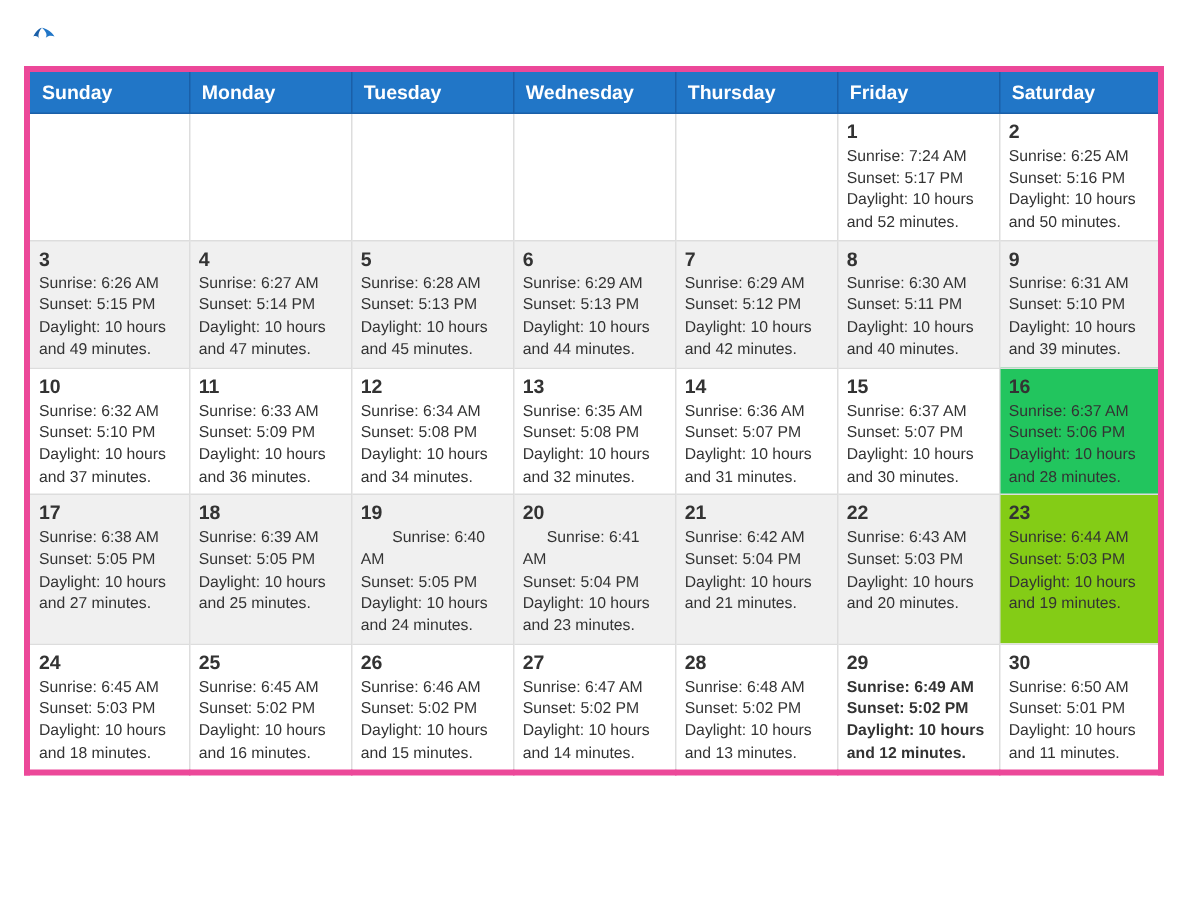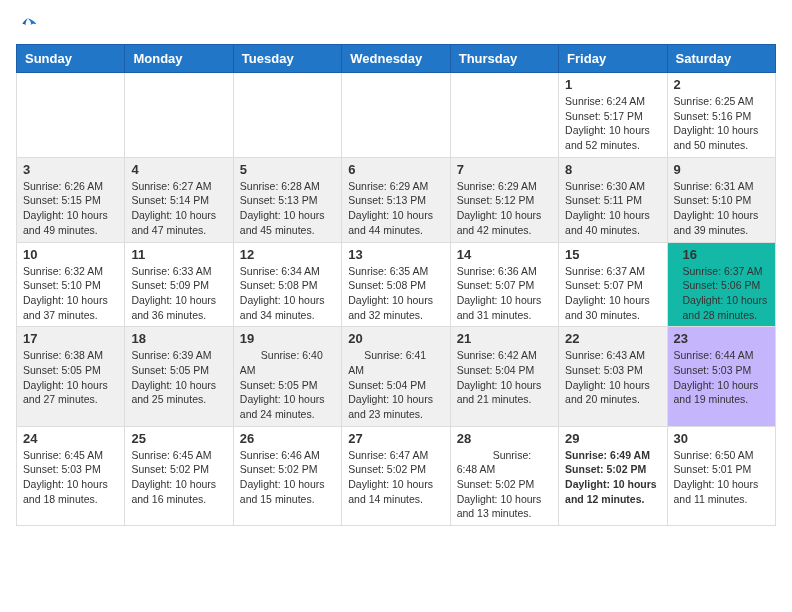--- a/index.html
+++ b/index.html
@@ -49,21 +49,21 @@
       color: #333;
     }
     .location-title {
       font-size: 16px;
       color: #333;
       font-weight: normal;
     }
     .calendar {
       width: 100%;
       border-collapse: collapse;
-      border: 1px solid #ec4899;
+      border: 4px solid #ec4899;
     }
     .calendar th {
       background-color: #2176c7;
       color: #fff;
       text-align: left;
       padding: 6px 8px;
       font-size: 13px;
       border: 1px solid #1a5fa8;
     }
     .calendar td {
@@ -129,21 +129,21 @@
         <th>Saturday</th>
       </tr>
   </thead>
   <tbody id="calendar-body">
   <tr>
         <td class="empty-cell" style="background-color: rgb(255, 255, 255);"></td>
         <td class="empty-cell" style="background-color: rgb(255, 255, 255);"></td>
         <td class="empty-cell" style="background-color: rgb(255, 255, 255);"></td>
         <td class="empty-cell" style="background-color: rgb(255, 255, 255);"></td>
         <td class="empty-cell" style="background-color: rgb(255, 255, 255);"></td>
-        <td style="background-color: rgb(255, 255, 255);"><span class="day-number">1</span><span class="day-info" style="white-space: pre-line;">Sunrise: 6:24 AM
+        <td style="background-color: rgb(255, 255, 255);"><span class="day-number">1</span><span class="day-info" style="white-space: pre-line;">Sunrise: 7:24 AM
 Sunset: 5:17 PM
 Daylight: 10 hours
 and 52 minutes.</span></td>
         <td style="background-color: rgb(255, 255, 255);"><span class="day-number">2</span><span class="day-info" style="white-space: pre-line;">Sunrise: 6:25 AM
 Sunset: 5:16 PM
 Daylight: 10 hours
 and 50 minutes.</span></td>
       </tr>
       <tr>
         <td style="background-color: rgb(240, 240, 240);"><span class="day-number">3</span><span class="day-info" style="white-space: pre-line;">Sunrise: 6:26 AM
@@ -193,21 +193,21 @@
 Daylight: 10 hours
 and 32 minutes.</span></td>
         <td style="background-color: rgb(255, 255, 255);"><span class="day-number">14</span><span class="day-info" style="white-space: pre-line;">Sunrise: 6:36 AM
 Sunset: 5:07 PM
 Daylight: 10 hours
 and 31 minutes.</span></td>
         <td style="background-color: rgb(255, 255, 255);"><span class="day-number">15</span><span class="day-info" style="white-space: pre-line;">Sunrise: 6:37 AM
 Sunset: 5:07 PM
 Daylight: 10 hours
 and 30 minutes.</span></td>
-        <td style="background-color: #14b8a6; padding-left: 15px;"><span class="day-number">16</span><span class="day-info" style="white-space: pre-line;">Sunrise: 6:37 AM
+        <td style="background-color: #22c55e;"><span class="day-number">16</span><span class="day-info" style="white-space: pre-line;">Sunrise: 6:37 AM
 Sunset: 5:06 PM
 Daylight: 10 hours
 and 28 minutes.</span></td>
       </tr>
       <tr>
         <td style="background-color: rgb(240, 240, 240);"><span class="day-number">17</span><span class="day-info" style="white-space: pre-line;">Sunrise: 6:38 AM
 Sunset: 5:05 PM
 Daylight: 10 hours
 and 27 minutes.</span></td>
         <td style="background-color: rgb(240, 240, 240);"><span class="day-number">18</span><span class="day-info" style="white-space: pre-line;">Sunrise: 6:39 AM
@@ -223,21 +223,21 @@
 Daylight: 10 hours
 and 23 minutes.</span></td>
         <td style="background-color: rgb(240, 240, 240);"><span class="day-number">21</span><span class="day-info" style="white-space: pre-line;">Sunrise: 6:42 AM
 Sunset: 5:04 PM
 Daylight: 10 hours
 and 21 minutes.</span></td>
         <td style="background-color: rgb(240, 240, 240);"><span class="day-number">22</span><span class="day-info" style="white-space: pre-line;">Sunrise: 6:43 AM
 Sunset: 5:03 PM
 Daylight: 10 hours
 and 20 minutes.</span></td>
-        <td style="background-color: #c4b5fd;"><span class="day-number">23</span><span class="day-info" style="white-space: pre-line;">Sunrise: 6:44 AM
+        <td style="background-color: #84cc16;"><span class="day-number">23</span><span class="day-info" style="white-space: pre-line;">Sunrise: 6:44 AM
 Sunset: 5:03 PM
 Daylight: 10 hours
 and 19 minutes.</span></td>
       </tr>
       <tr>
         <td style="background-color: rgb(255, 255, 255);"><span class="day-number">24</span><span class="day-info" style="white-space: pre-line;">Sunrise: 6:45 AM
 Sunset: 5:03 PM
 Daylight: 10 hours
 and 18 minutes.</span></td>
         <td style="background-color: rgb(255, 255, 255);"><span class="day-number">25</span><span class="day-info" style="white-space: pre-line;">Sunrise: 6:45 AM
@@ -245,21 +245,21 @@
 Daylight: 10 hours
 and 16 minutes.</span></td>
         <td style="background-color: rgb(255, 255, 255);"><span class="day-number">26</span><span class="day-info" style="white-space: pre-line;">Sunrise: 6:46 AM
 Sunset: 5:02 PM
 Daylight: 10 hours
 and 15 minutes.</span></td>
         <td style="background-color: rgb(255, 255, 255);"><span class="day-number">27</span><span class="day-info" style="white-space: pre-line;">Sunrise: 6:47 AM
 Sunset: 5:02 PM
 Daylight: 10 hours
 and 14 minutes.</span></td>
-        <td style="background-color: rgb(255, 255, 255);"><span class="day-number">28</span><span class="day-info" style="white-space: pre-line; margin-left: 36px;">Sunrise: 6:48 AM
+        <td style="background-color: rgb(255, 255, 255);"><span class="day-number">28</span><span class="day-info" style="white-space: pre-line;">Sunrise: 6:48 AM
 Sunset: 5:02 PM
 Daylight: 10 hours
 and 13 minutes.</span></td>
         <td style="background-color: rgb(255, 255, 255);"><span class="day-number">29</span><span class="day-info" style="white-space: pre-line; font-weight: bold;">Sunrise: 6:49 AM
 Sunset: 5:02 PM
 Daylight: 10 hours
 and 12 minutes.</span></td>
         <td style="background-color: rgb(255, 255, 255);"><span class="day-number">30</span><span class="day-info" style="white-space: pre-line;">Sunrise: 6:50 AM
 Sunset: 5:01 PM
 Daylight: 10 hours

